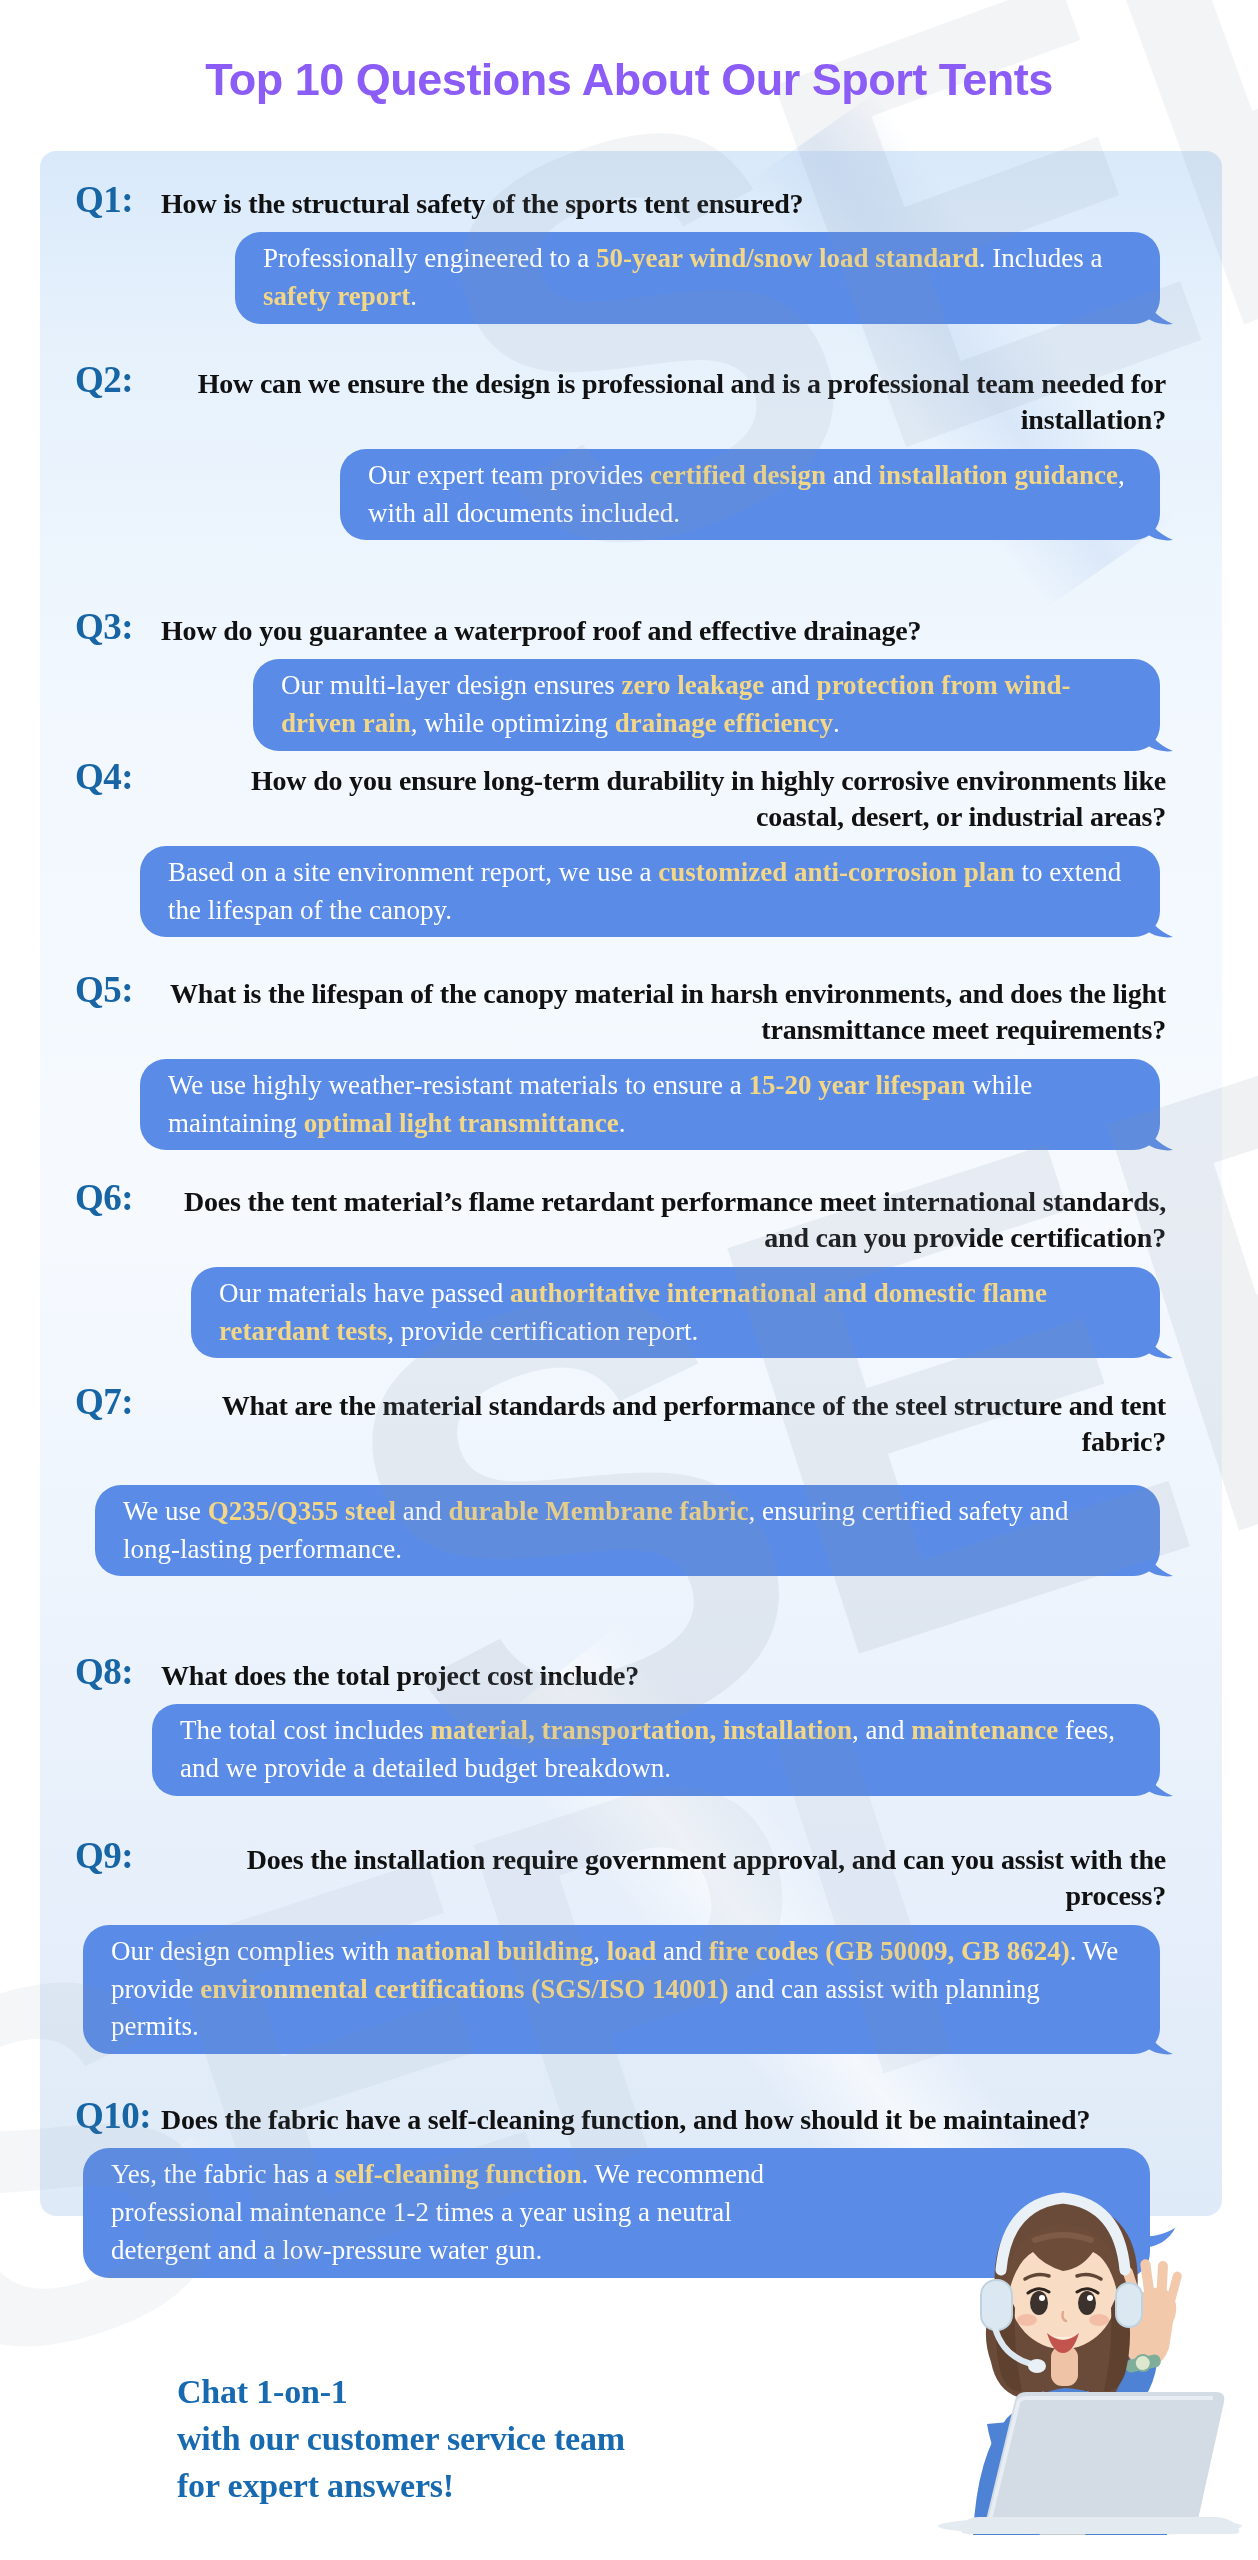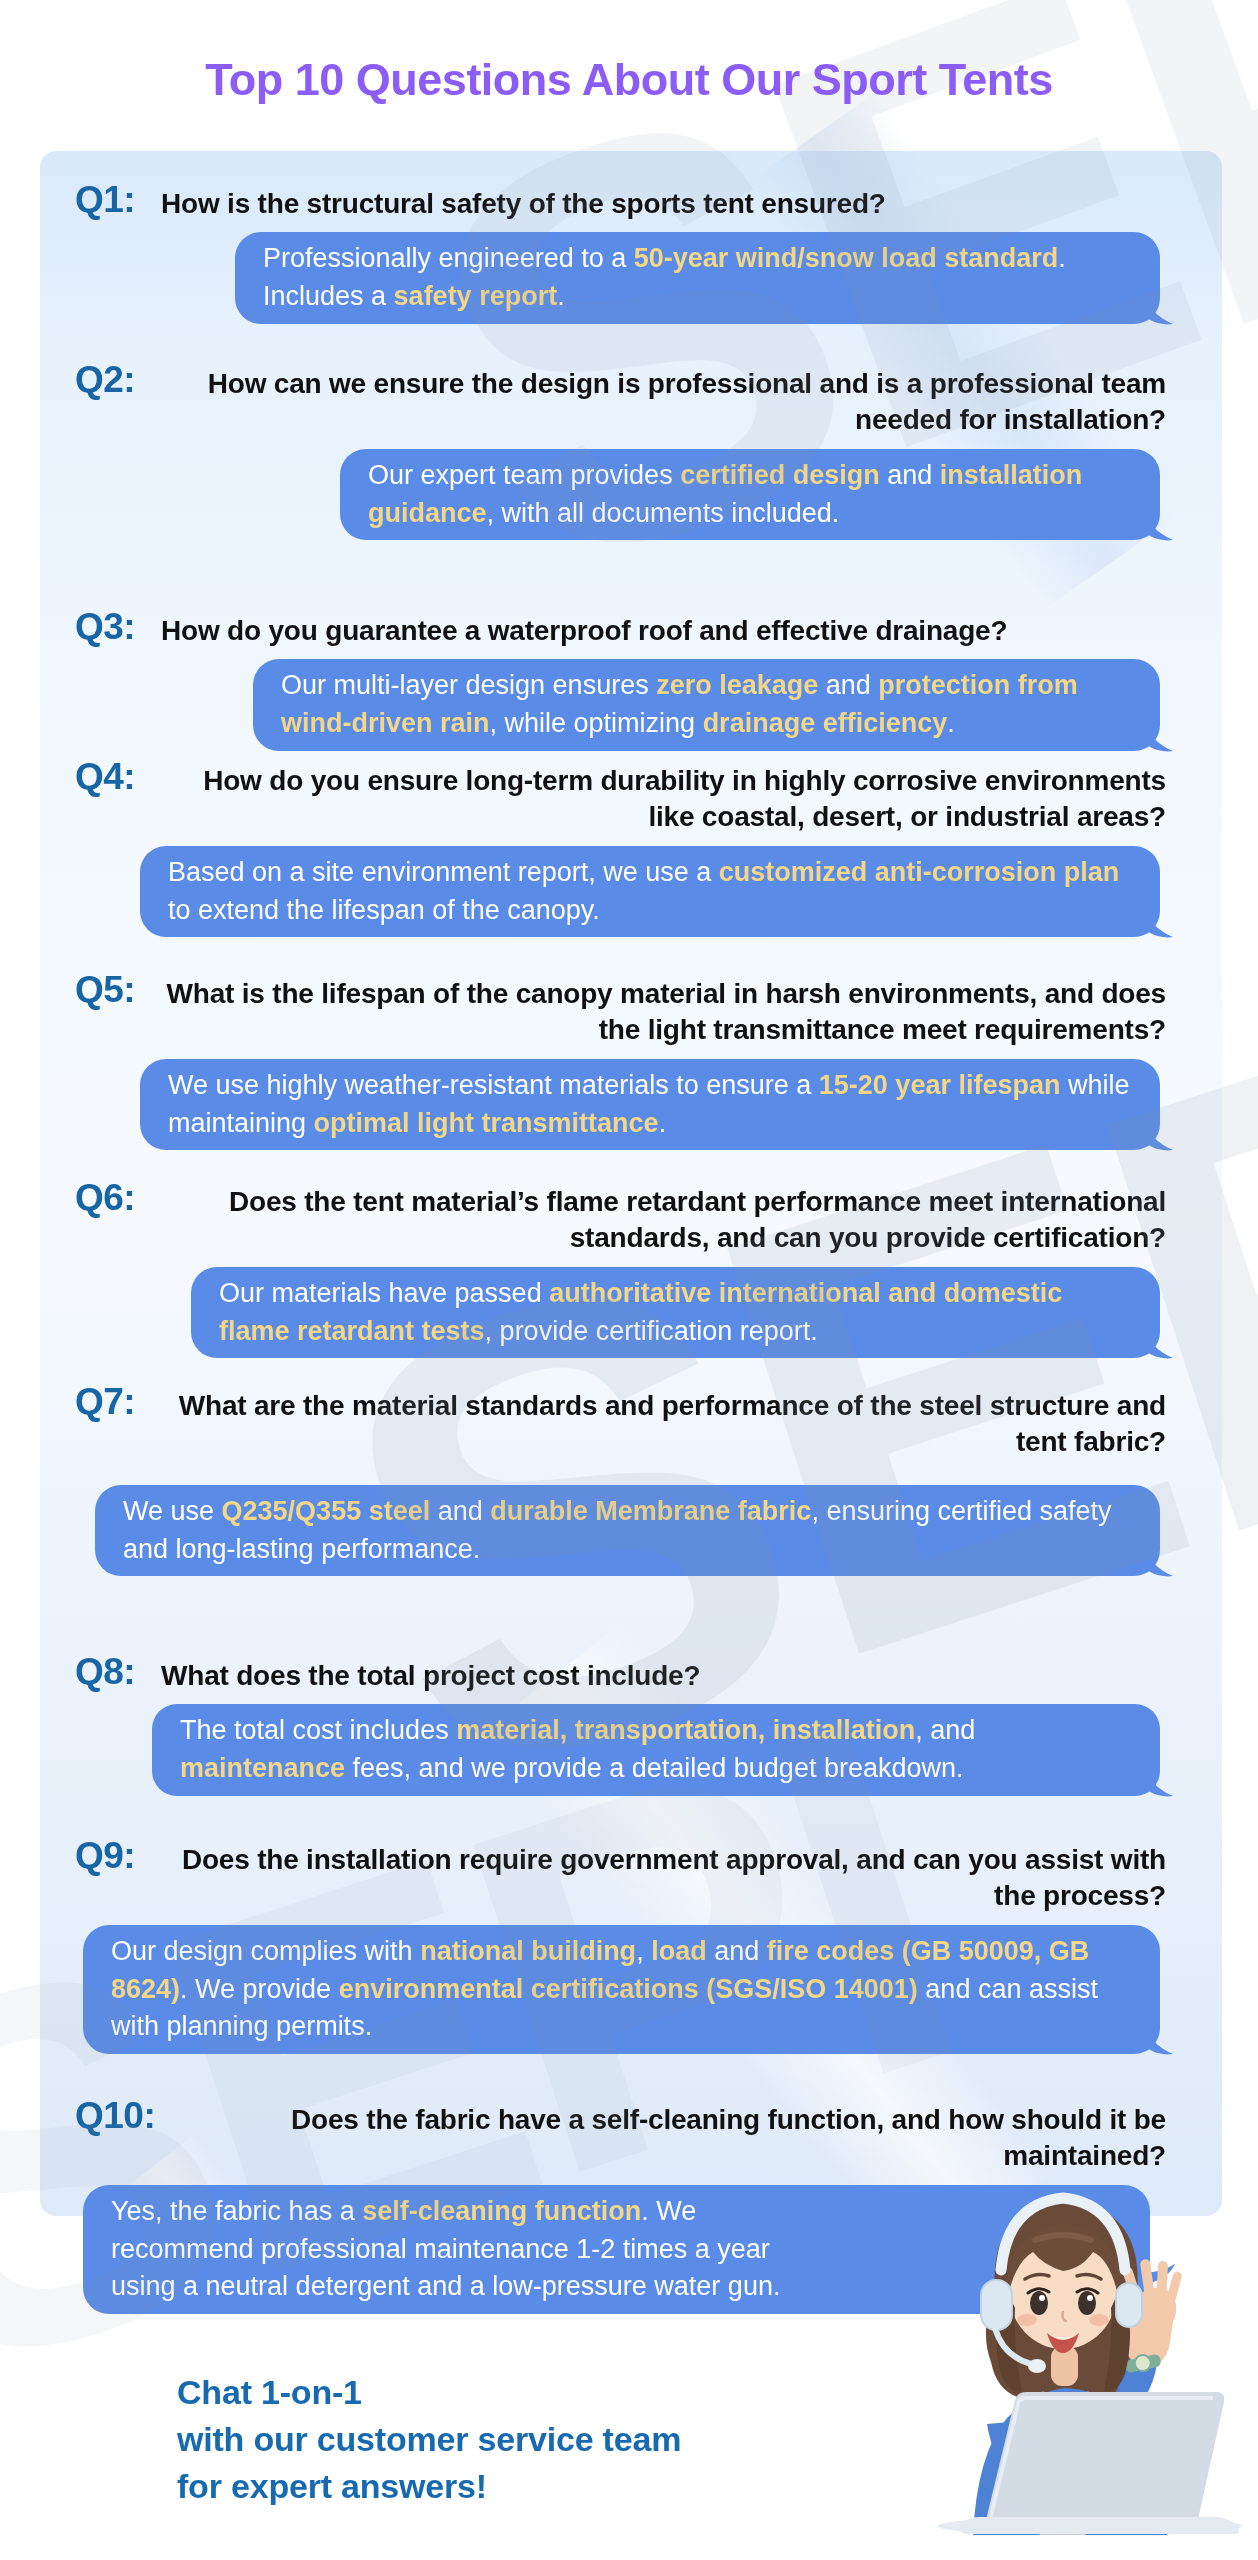--- a/index.html
+++ b/index.html
@@ -14,21 +14,21 @@
   .wm3{top:1760px;left:-140px;font-size:500px;opacity:.08;transform:rotate(-18deg);}
 
   
   .title{position:absolute;z-index:3;top:24px;left:0;width:100%;text-align:center;
          font-size:45px;font-weight:700;letter-spacing:-.5px;color:#8b5cf6;}
 
   
   .panel{position:absolute;z-index:1;left:40px;top:151px;width:1182px;height:2065px;
          border-radius:16px;
          background:linear-gradient(180deg,#d9e9fa 0%,#e6f1fc 9%,#f2f8fe 28%,
-                    #f6faff 52%,#ecf3fc 72%,#dfeaf8 100%);}
+                    #f6faff 52%,#ecf3fc 72%,#dfeaf8 100%);font-family:Liberation Serif, serif;}
   .streak{position:absolute;pointer-events:none;}
   .streak1{left:180px;top:1450px;width:1100px;height:700px;transform:rotate(-38deg);
            background:linear-gradient(90deg,rgba(255,255,255,0) 42%,rgba(255,255,255,.65) 50%,rgba(255,255,255,0) 58%);}
   .streak2{left:-150px;top:1950px;width:900px;height:600px;transform:rotate(-38deg);
            background:linear-gradient(90deg,rgba(255,255,255,0) 44%,rgba(255,255,255,.5) 50%,rgba(255,255,255,0) 56%);}
   .streak3{left:520px;top:-60px;width:800px;height:520px;transform:rotate(-35deg);
            background:linear-gradient(90deg,rgba(186,209,241,0) 40%,rgba(186,209,241,.35) 50%,rgba(186,209,241,0) 60%);}
 
   
   #faq-list{display:contents;}

